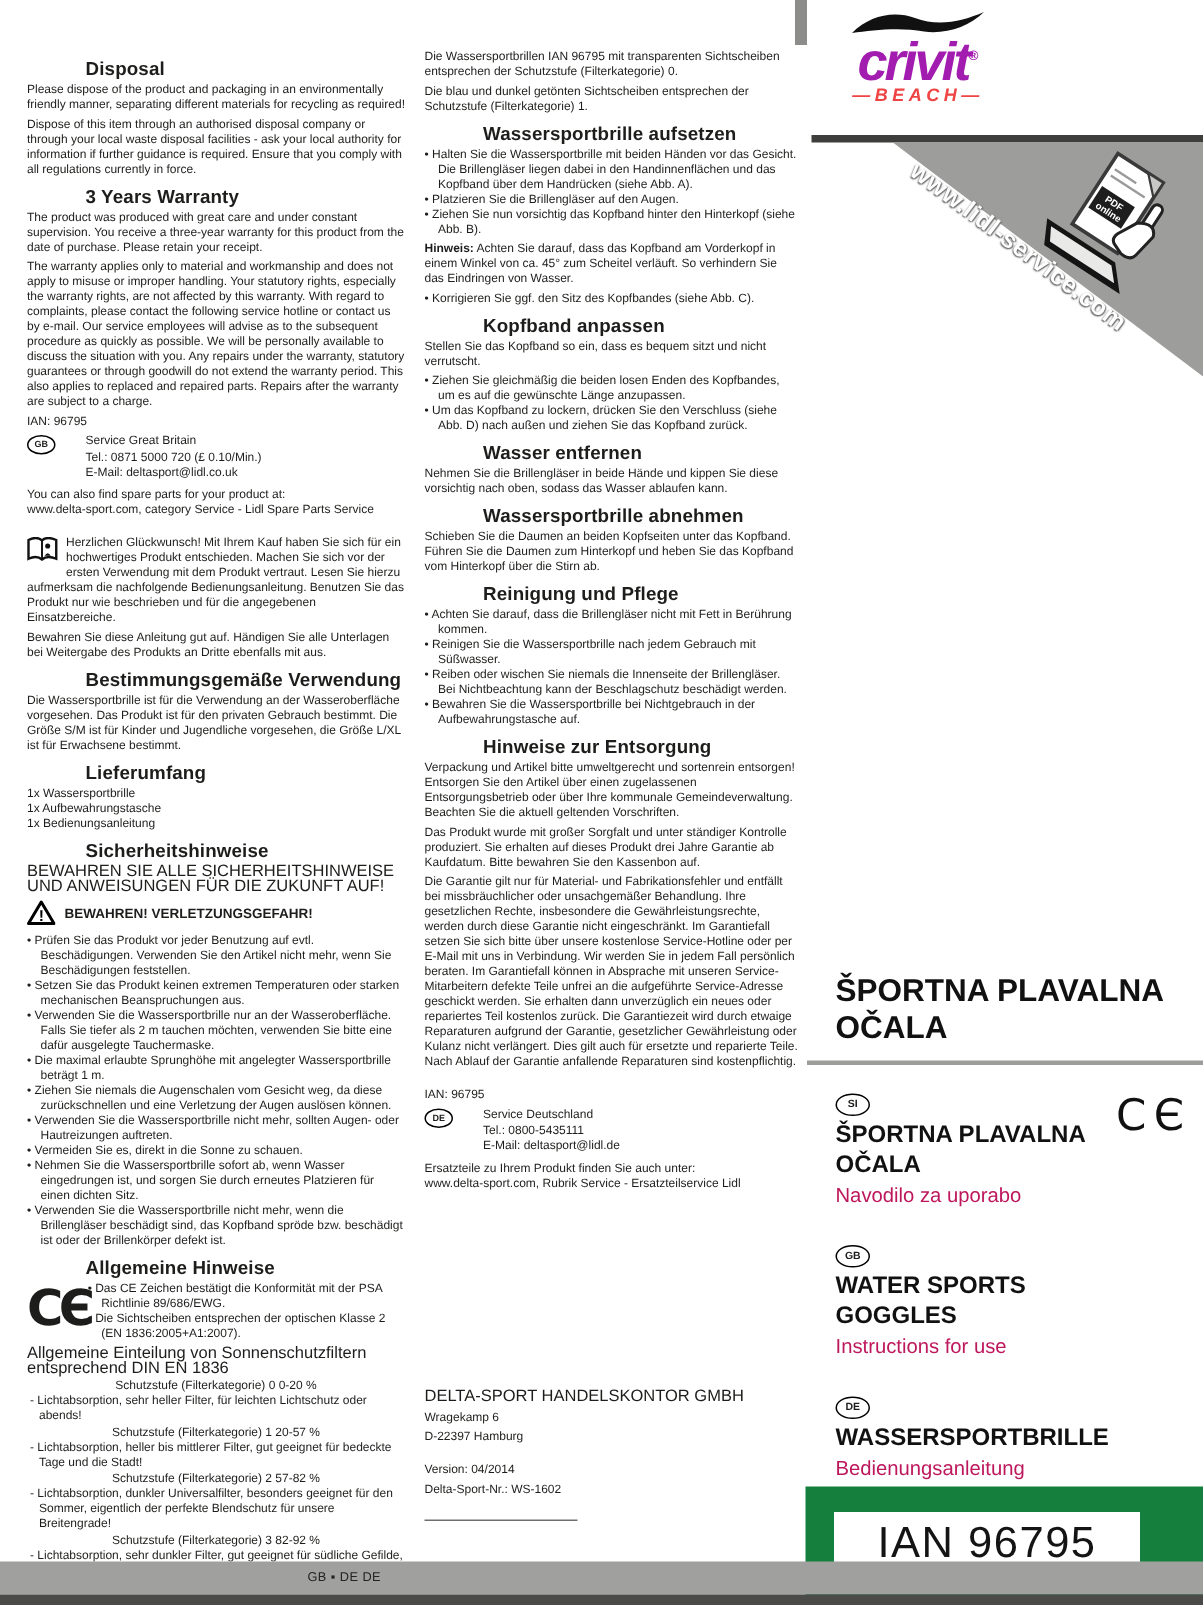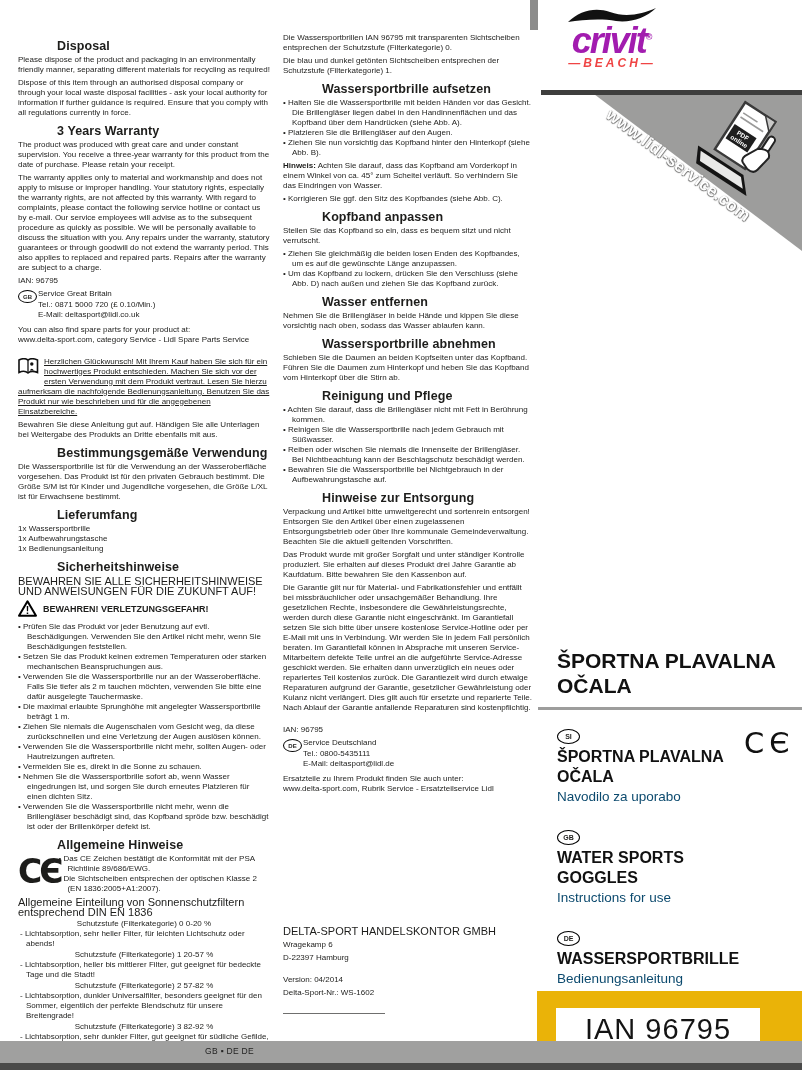--- a/index.html
+++ b/index.html
@@ -13,26 +13,26 @@
   .blk-p{font-size:8px;line-height:10px;margin:0 0 3px;white-space:pre-line;}
   .blk-pb{font-size:11px;line-height:10px;font-weight:normal;margin:0 0 2px;white-space:pre-line;}
   ul.blk-ul{list-style:none;margin:0 0 3px;padding:0;}
   ul.blk-ul li{font-size:8px;line-height:10px;padding-left:9px;text-indent:-9px;}
   ul.blk-ul li::before{content:"•  ";}
   .fk{margin:0 0 1px;}
   .fk-k{font-size:8px;line-height:10px;text-align:center;}
   .fk-v{font-size:8px;line-height:10px;padding-left:8px;text-indent:-6px;}
   .fk-v::before{content:"-  ";}
   .blk-gap{height:9px;}
-  .contact{display:flex;gap:1px;margin:2px 0 4px;align-items:flex-start;}
+  .contact{display:flex;gap:20px;margin:2px 0 4px;align-items:flex-start;}
   .oval{display:inline-flex;align-items:center;justify-content:center;border:1.2px solid #000;
         border-radius:50%;font-weight:bold;flex:0 0 auto;}
   .oval.small{width:17px;height:11px;font-size:6px;margin-top:1px;}
   .contact-lines{font-size:8px;line-height:10.5px;white-space:pre-line;}
-  .media{margin:0 0 3px;overflow:visible;text-decoration:underline;}
+  .media{margin:0 0 3px;overflow:visible;}
   .media .ficon{float:left;margin:1px 5px 0 0;}
   .warn{display:flex;gap:6px;align-items:center;font-size:9px;font-weight:bold;margin:4px 0 3px;}
   .ce-letters{float:left;font-size:33px;font-weight:bold;letter-spacing:-3px;line-height:30px;
               margin:3px 7px 0 0;font-family:"DejaVu Sans",sans-serif;}
   
   #col-right{position:absolute;left:530px;top:0;width:272px;height:1070px;}
   #corner-mark{position:absolute;left:0;top:0;width:8px;height:30px;background:#8c8c8b;}
   #brand{position:absolute;left:20px;top:6px;width:124px;text-align:center;}
   #brand .word{font-size:36px;font-weight:bold;font-style:italic;letter-spacing:-2px;line-height:32px;color:#a21caf;}
   #brand .reg{font-size:9px;vertical-align:super;font-style:normal;letter-spacing:0;}
@@ -47,22 +47,22 @@
                text-shadow:0 1px 1px #6c6c6b,1px 0 1px #6c6c6b;}
   #pdficon{position:absolute;left:168px;top:0;width:94px;height:100px;transform:rotate(33deg);}
   #big-title{position:absolute;left:27px;top:648px;font-size:21px;font-weight:bold;line-height:25px;color:#111;}
   #title-rule{position:absolute;left:8px;top:707px;width:264px;height:3px;background:#9d9d9c;}
   #ce-mark{position:absolute;left:214px;top:726px;font-size:29px;letter-spacing:5px;color:#111;
            font-family:"DejaVu Sans",sans-serif;}
   #langs{position:absolute;left:27px;top:725px;width:190px;}
   .lang{margin-bottom:21px;}
   .lang .oval{width:21px;height:13px;font-size:7px;margin-bottom:3px;}
   .lang .ltitle{font-size:16px;font-weight:bold;line-height:20px;color:#111;}
-  .lang .lsub{font-size:13.5px;line-height:17px;margin-top:1px;color:#0c4a6e;}
-  #ian-band{position:absolute;left:7px;top:991px;width:265px;height:79px;background:#eab308;}
+  .lang .lsub{font-size:13.5px;line-height:17px;margin-top:1px;color:#be185d;}
+  #ian-band{position:absolute;left:7px;top:991px;width:265px;height:79px;background:#15803d;}
   #ian-box{position:absolute;left:19px;top:17px;width:204px;height:42px;background:#fff;
            display:flex;align-items:center;justify-content:center;}
   #ian-box .ian-text{font-size:29px;letter-spacing:1px;color:#141414;}
   #ian-badge{position:absolute;right:9px;bottom:13px;width:22px;height:13px;font-size:7px;border-width:1.4px;}
   #footer-bar{position:absolute;left:0;top:1041px;width:802px;height:22px;background:#a0a09f;}
   #footer-text{position:absolute;left:205px;top:1046px;font-size:8.5px;color:#232323;letter-spacing:.3px;}
   #bottom-strip{position:absolute;left:0;top:1063px;width:802px;height:7px;background:#4a4a49;}
   #pub-block{position:absolute;left:283px;top:925px;width:249px;}
   #pub-block .blk-p,#pub-block .blk-pb{line-height:13px;margin:0;}
   #pub-rule{margin-top:14px;width:102px;border-top:1.3px solid #6f6f6e;}

